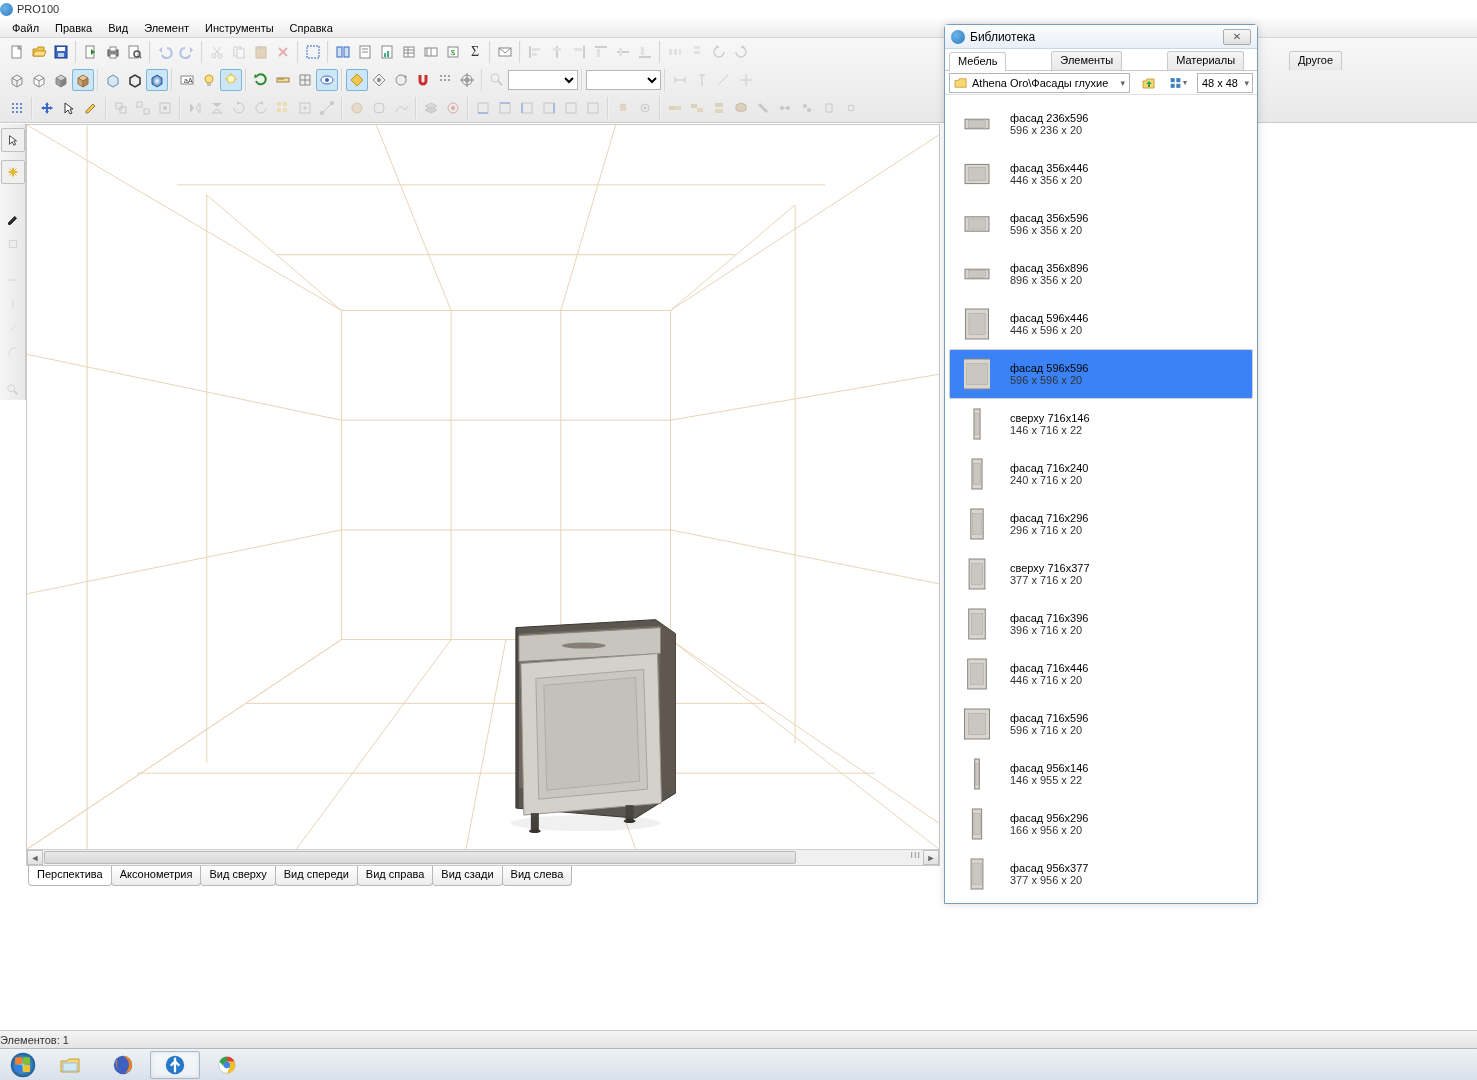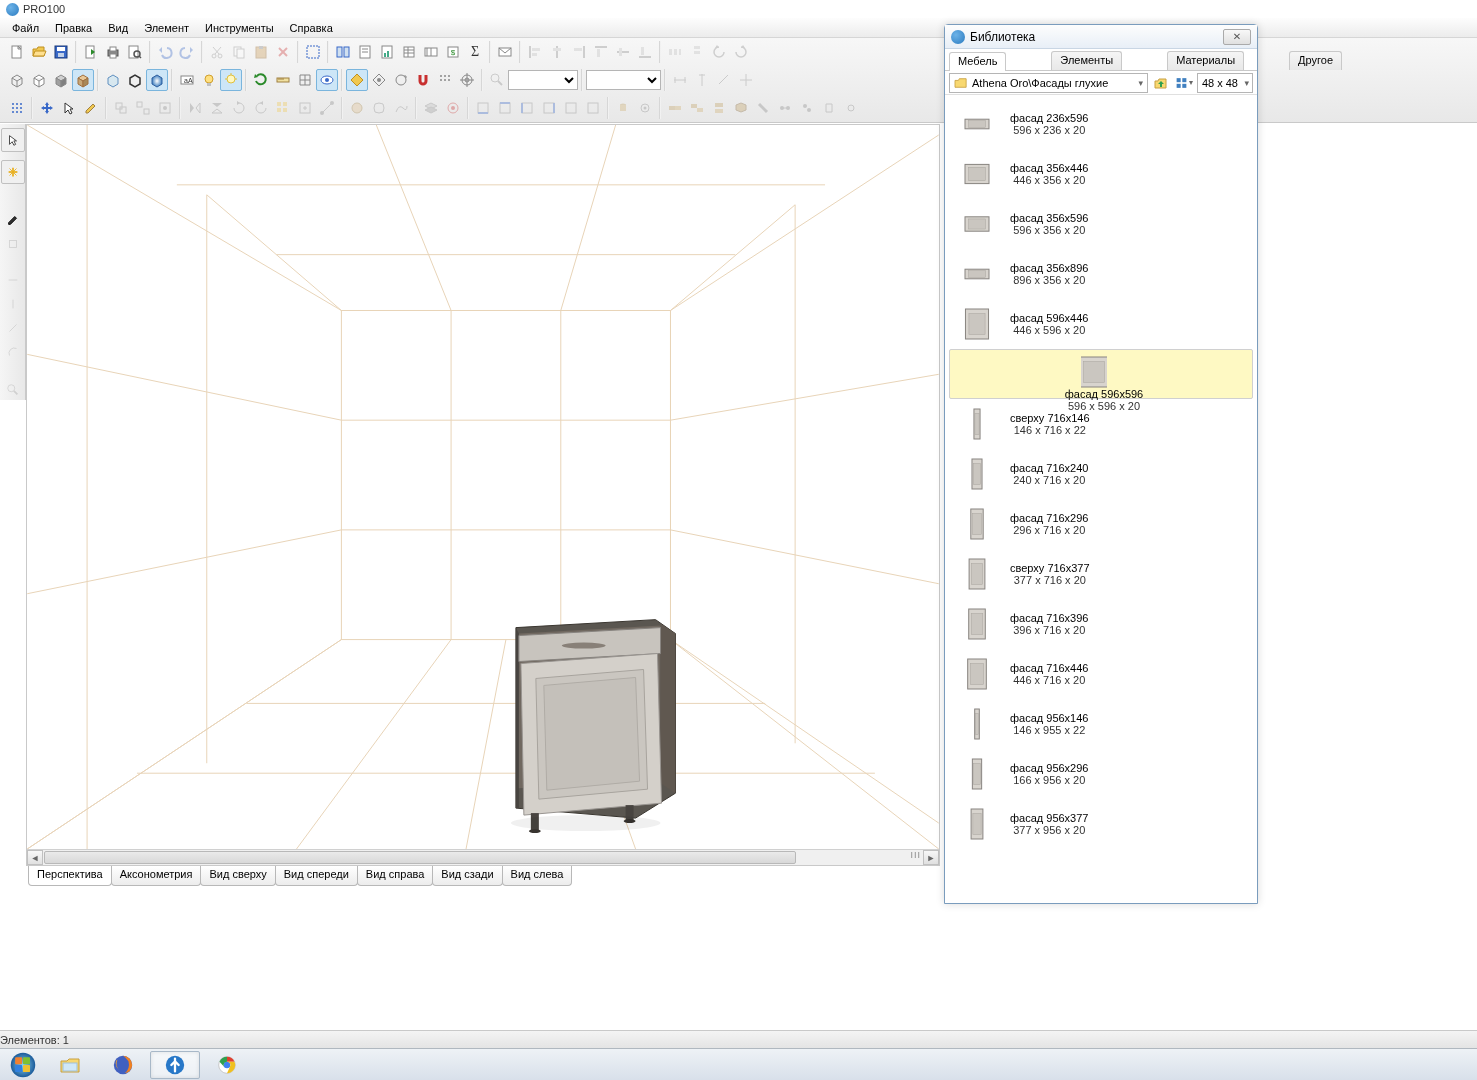--- a/index.html
+++ b/index.html
@@ -1,19 +1,19 @@
 <!DOCTYPE html>
 <html><head>
 <meta charset="utf-8">
 <style>
 * { margin: 0; padding: 0; box-sizing: border-box; }
 body { font-family: "Segoe UI", Tahoma, sans-serif; font-size: 11px; background: #fff; overflow: hidden; width: 1477px; height: 1080px; position: relative; }
 
 
-.title-bar { height: 18px; background: #fff; padding-left: 6px; display: flex; align-items: center; gap: 4px; }
+.title-bar { height: 18px; background: #fff; display: flex; align-items: center; gap: 4px; }
 .title-bar .app-icon { width: 13px; height: 13px; background: radial-gradient(circle at 35% 35%, #6db3e8, #2b7bc0); border-radius: 50%; }
 .title-bar .title-text { color: #333; }
 
 
 .menu-bar { height: 20px; background: linear-gradient(#fdfdfd, #ececec); display: flex; align-items: center; padding: 0 4px; border-bottom: 1px solid #d6d6d6; }
 .menu-item { padding: 2px 8px; cursor: default; }
 
 
 .toolbars { background: linear-gradient(#f7f7f7, #e8e8e8); border-bottom: 1px solid #c9c9c9; }
 .toolbar-row { height: 28px; display: flex; align-items: center; padding-left: 6px; gap: 0; }
@@ -55,32 +55,32 @@
 
 
 .library { position: absolute; left: 944px; top: 24px; width: 314px; height: 880px; background: #fff; border: 1px solid #7a9cbd; border-radius: 4px 4px 0 0; box-shadow: 0 0 8px rgba(0,0,0,0.15); }
 .lib-title { height: 24px; background: linear-gradient(#fdfdfd, #e8eff7); border-bottom: 1px solid #c9d6e4; display: flex; align-items: center; padding: 0 6px; justify-content: space-between; }
 .lib-title .lib-icon { width: 14px; height: 14px; background: radial-gradient(circle at 35% 35%, #6db3e8, #2b7bc0); border-radius: 50%; margin-right: 5px; }
 .lib-title .lib-text { flex: 1; font-size: 12px; }
 .lib-title .lib-close { width: 28px; height: 16px; border: 1px solid #aaa; border-radius: 2px; background: linear-gradient(#f8f8f8, #e0e0e0); display: flex; align-items: center; justify-content: center; font-size: 10px; color: #555; }
 .lib-tabs { height: 22px; display: flex; padding: 2px 4px 0; background: #fff; border-bottom: 1px solid #c9c9c9; gap: 44px; }
 .lib-tab { padding: 2px 8px; border: 1px solid #c9c9c9; border-bottom: none; background: linear-gradient(#f5f5f5, #e8e8e8); border-radius: 3px 3px 0 0; margin-right: 1px; font-size: 11px; cursor: default; }
 .lib-tab.active { background: #fff; position: relative; top: 1px; }
-.lib-toolbar { height: 24px; display: flex; align-items: center; padding: 2px 4px; gap: 3px; border-bottom: 1px solid #e0e0e0; }
+.lib-toolbar { height: 24px; display: flex; align-items: center; padding: 2px 4px; gap: 9px; border-bottom: 1px solid #e0e0e0; }
 .lib-path { flex: 1; height: 20px; border: 1px solid #b5b5b5; background: #fff; display: flex; align-items: center; padding: 0 4px; font-size: 11px; }
 .lib-path .folder-icon { width: 14px; height: 12px; margin-right: 4px; }
 .lib-tb-btn { width: 20px; height: 20px; border: 1px solid transparent; display: flex; align-items: center; justify-content: center; }
 .lib-size-combo { height: 20px; border: 1px solid #b5b5b5; background: #fff; padding: 0 14px 0 4px; display: flex; align-items: center; font-size: 11px; position: relative; }
 .lib-size-combo::after { content: "▾"; position: absolute; right: 3px; font-size: 9px; color: #666; }
 .lib-list { height: calc(100% - 72px); overflow-y: auto; padding: 4px; }
 .lib-item { display: flex; align-items: center; padding: 6px 8px 6px 14px; height: 50px; cursor: default; border: 1px solid transparent; border-radius: 2px; }
-.lib-item.selected { background: #fef9c3; border-color: #d0d0d0; flex-direction: column; }
+.lib-item.selected { background: #3b82f6; border-color: #d0d0d0; }
 .lib-thumb { width: 26px; height: 32px; margin-right: 20px; display: flex; align-items: center; justify-content: center; }
 .lib-thumb svg { width: 100%; height: 100%; }
-.lib-info { display: flex; flex-direction: column; align-items: center; }
+.lib-info { display: flex; flex-direction: column; }
 .lib-info .name { font-size: 11px; white-space: nowrap; }
 .lib-info .dim { font-size: 11px; color: #333; }
 
 
 .lib-list::-webkit-scrollbar { width: 16px; }
 .lib-list::-webkit-scrollbar-track { background: #f0f0f0; border-left: 1px solid #e0e0e0; }
 .lib-list::-webkit-scrollbar-thumb { background: linear-gradient(to right, #e4e4e4, #d0d0d0); border: 1px solid #b8b8b8; border-radius: 2px; }
 .lib-list::-webkit-scrollbar-button { height: 16px; background: linear-gradient(#f4f4f4, #e0e0e0); border: 1px solid #c0c0c0; }
 
 
@@ -1097,20 +1097,32 @@
           </svg>
         </div>
         <div class="lib-info">
           <span class="name">фасад 716x446</span>
           <span class="dim">446 x 716 x 20</span>
         </div>
       </div>
       <div class="lib-item">
         <div class="lib-thumb">
           <svg viewBox="0 0 26 32">
+            <rect x="0.5" y="1" width="25" height="30" fill="#d8d4ce" stroke="#888480"></rect>
+            <rect x="4.25" y="5.5" width="17.5" height="21" fill="#cac6c0" stroke="#a8a49e" stroke-width="0.5"></rect>
+          </svg>
+        </div>
+        <div class="lib-info">
+          <span class="name">фасад 716x596</span>
+          <span class="dim">596 x 716 x 20</span>
+        </div>
+      </div>
+      <div class="lib-item">
+        <div class="lib-thumb">
+          <svg viewBox="0 0 26 32">
             <rect x="10.692307692307693" y="1" width="4.615384615384615" height="30" fill="#d8d4ce" stroke="#888480"></rect>
             <rect x="11.384615384615385" y="5.5" width="3.2307692307692304" height="21" fill="#cac6c0" stroke="#a8a49e" stroke-width="0.5"></rect>
           </svg>
         </div>
         <div class="lib-info">
           <span class="name">фасад 956x146</span>
           <span class="dim">146 x 955 x 22</span>
         </div>
       </div>
       <div class="lib-item">

